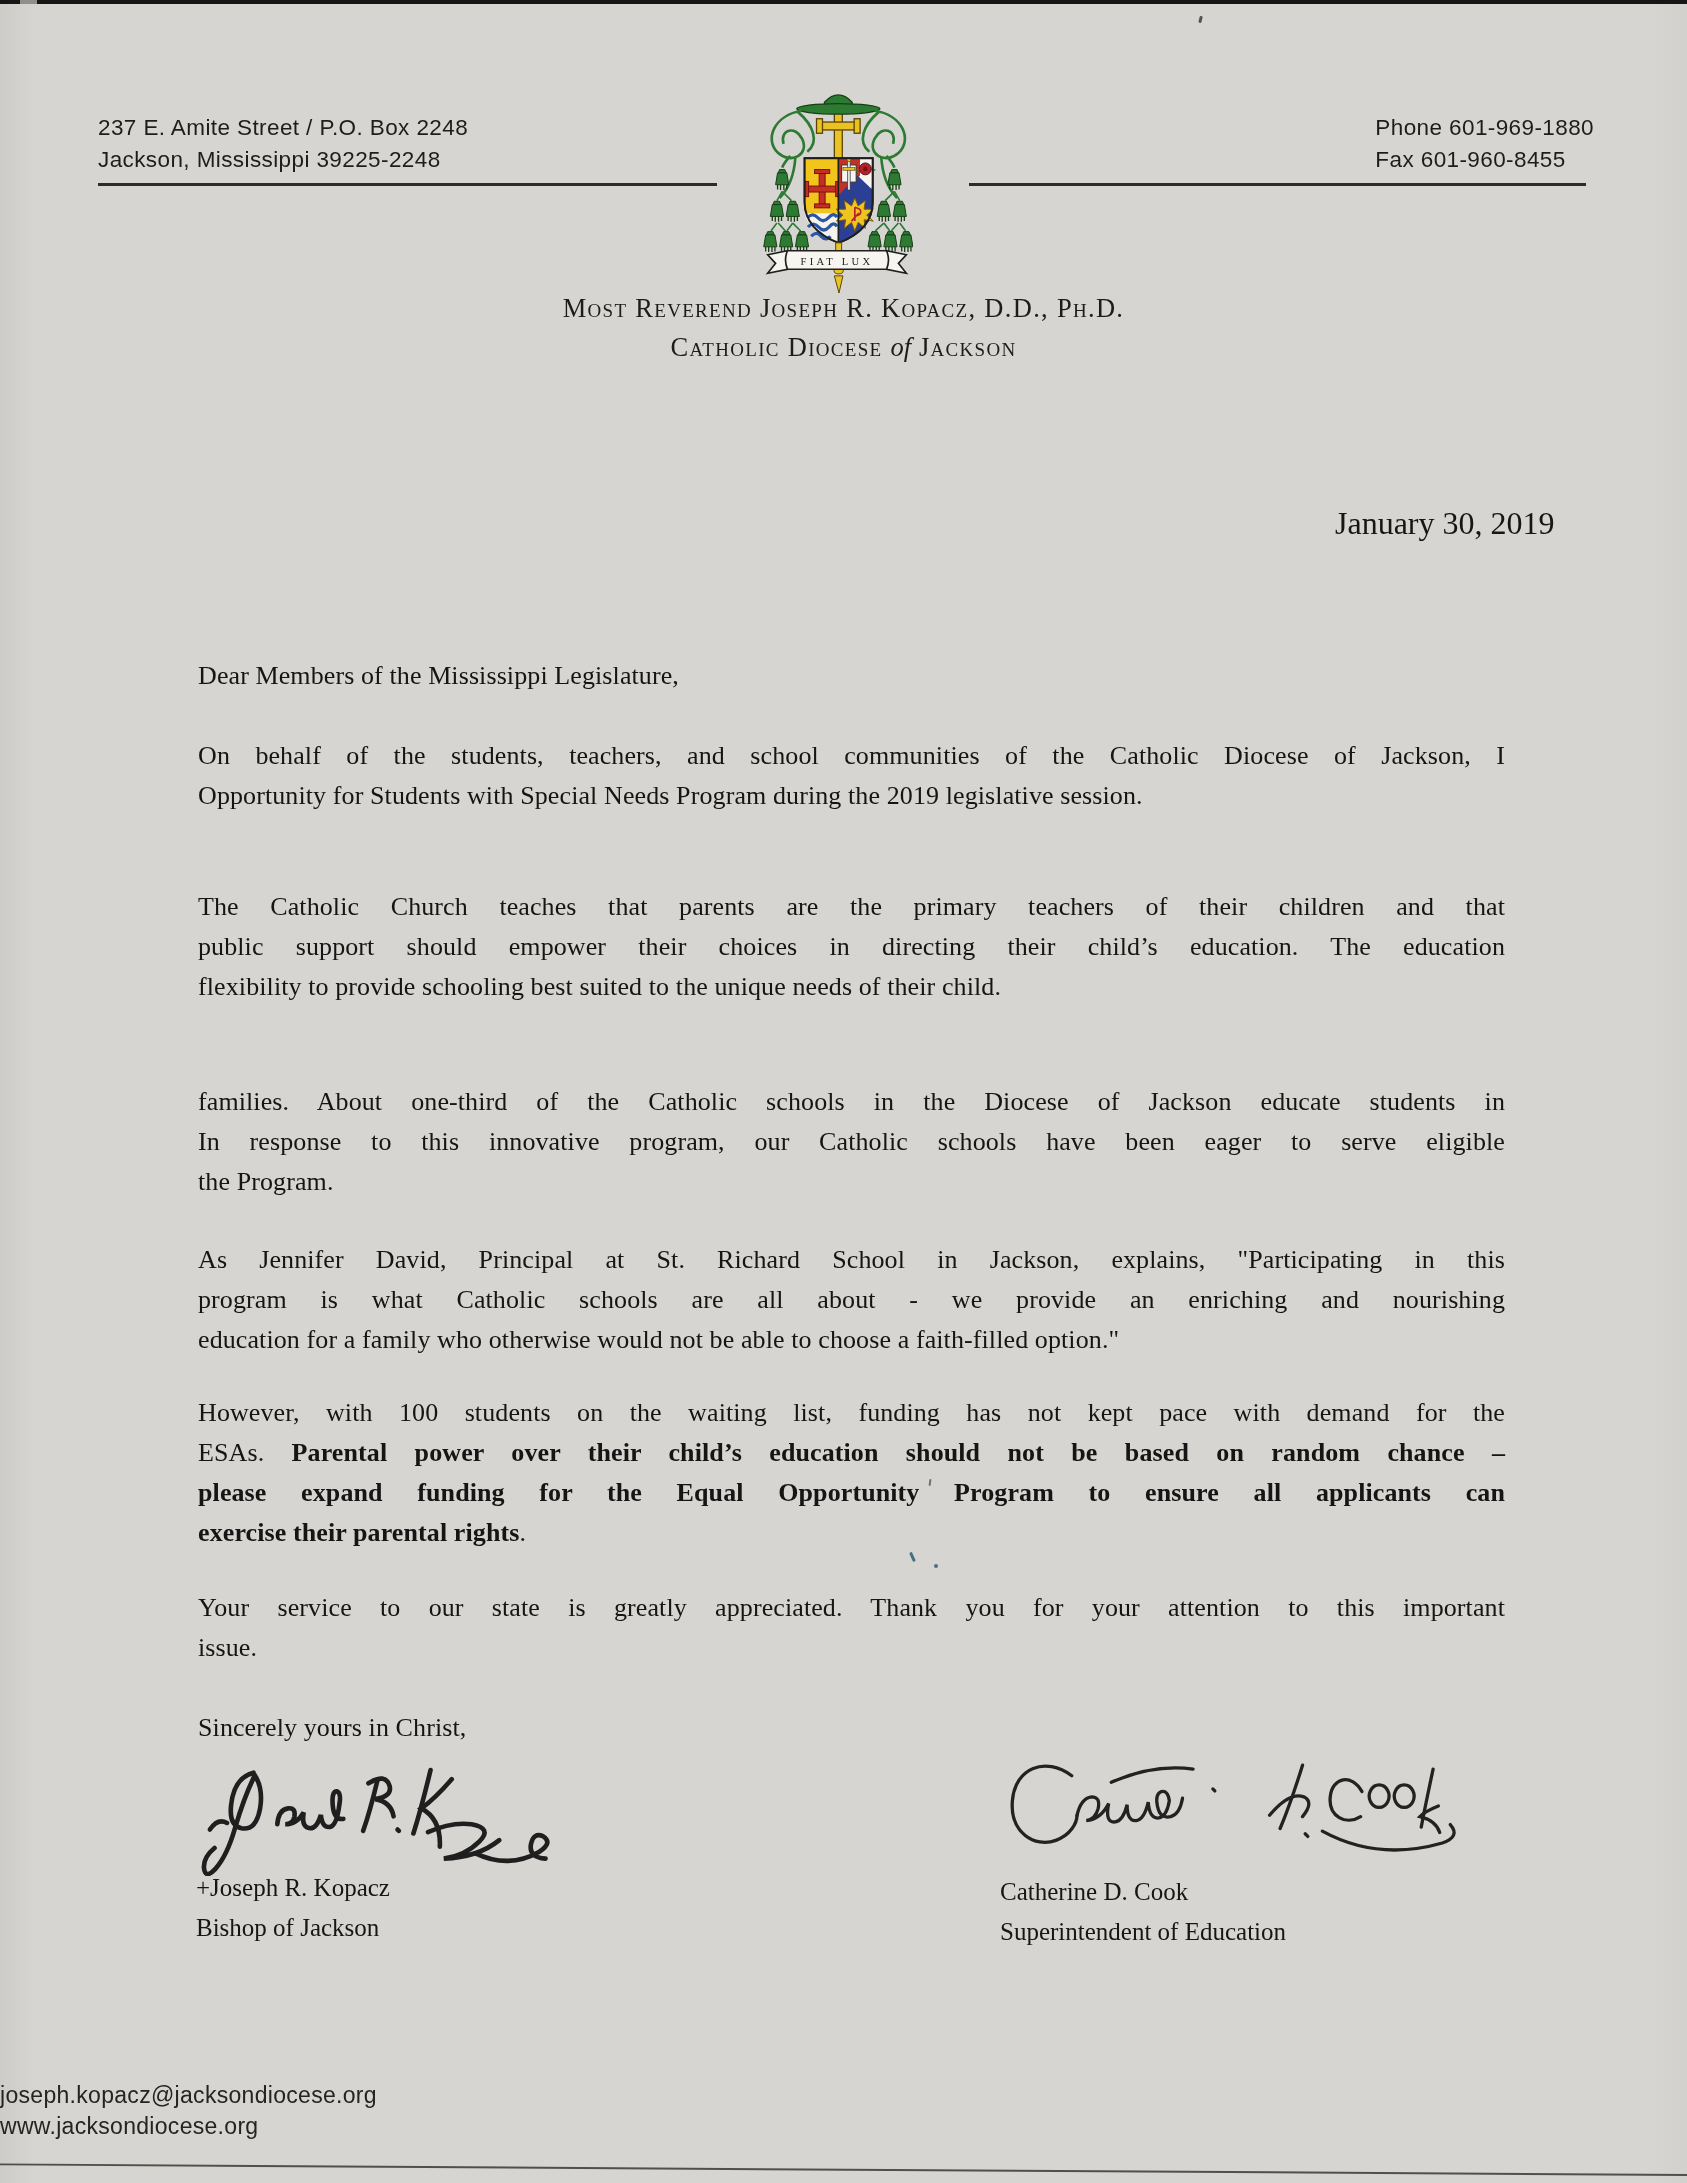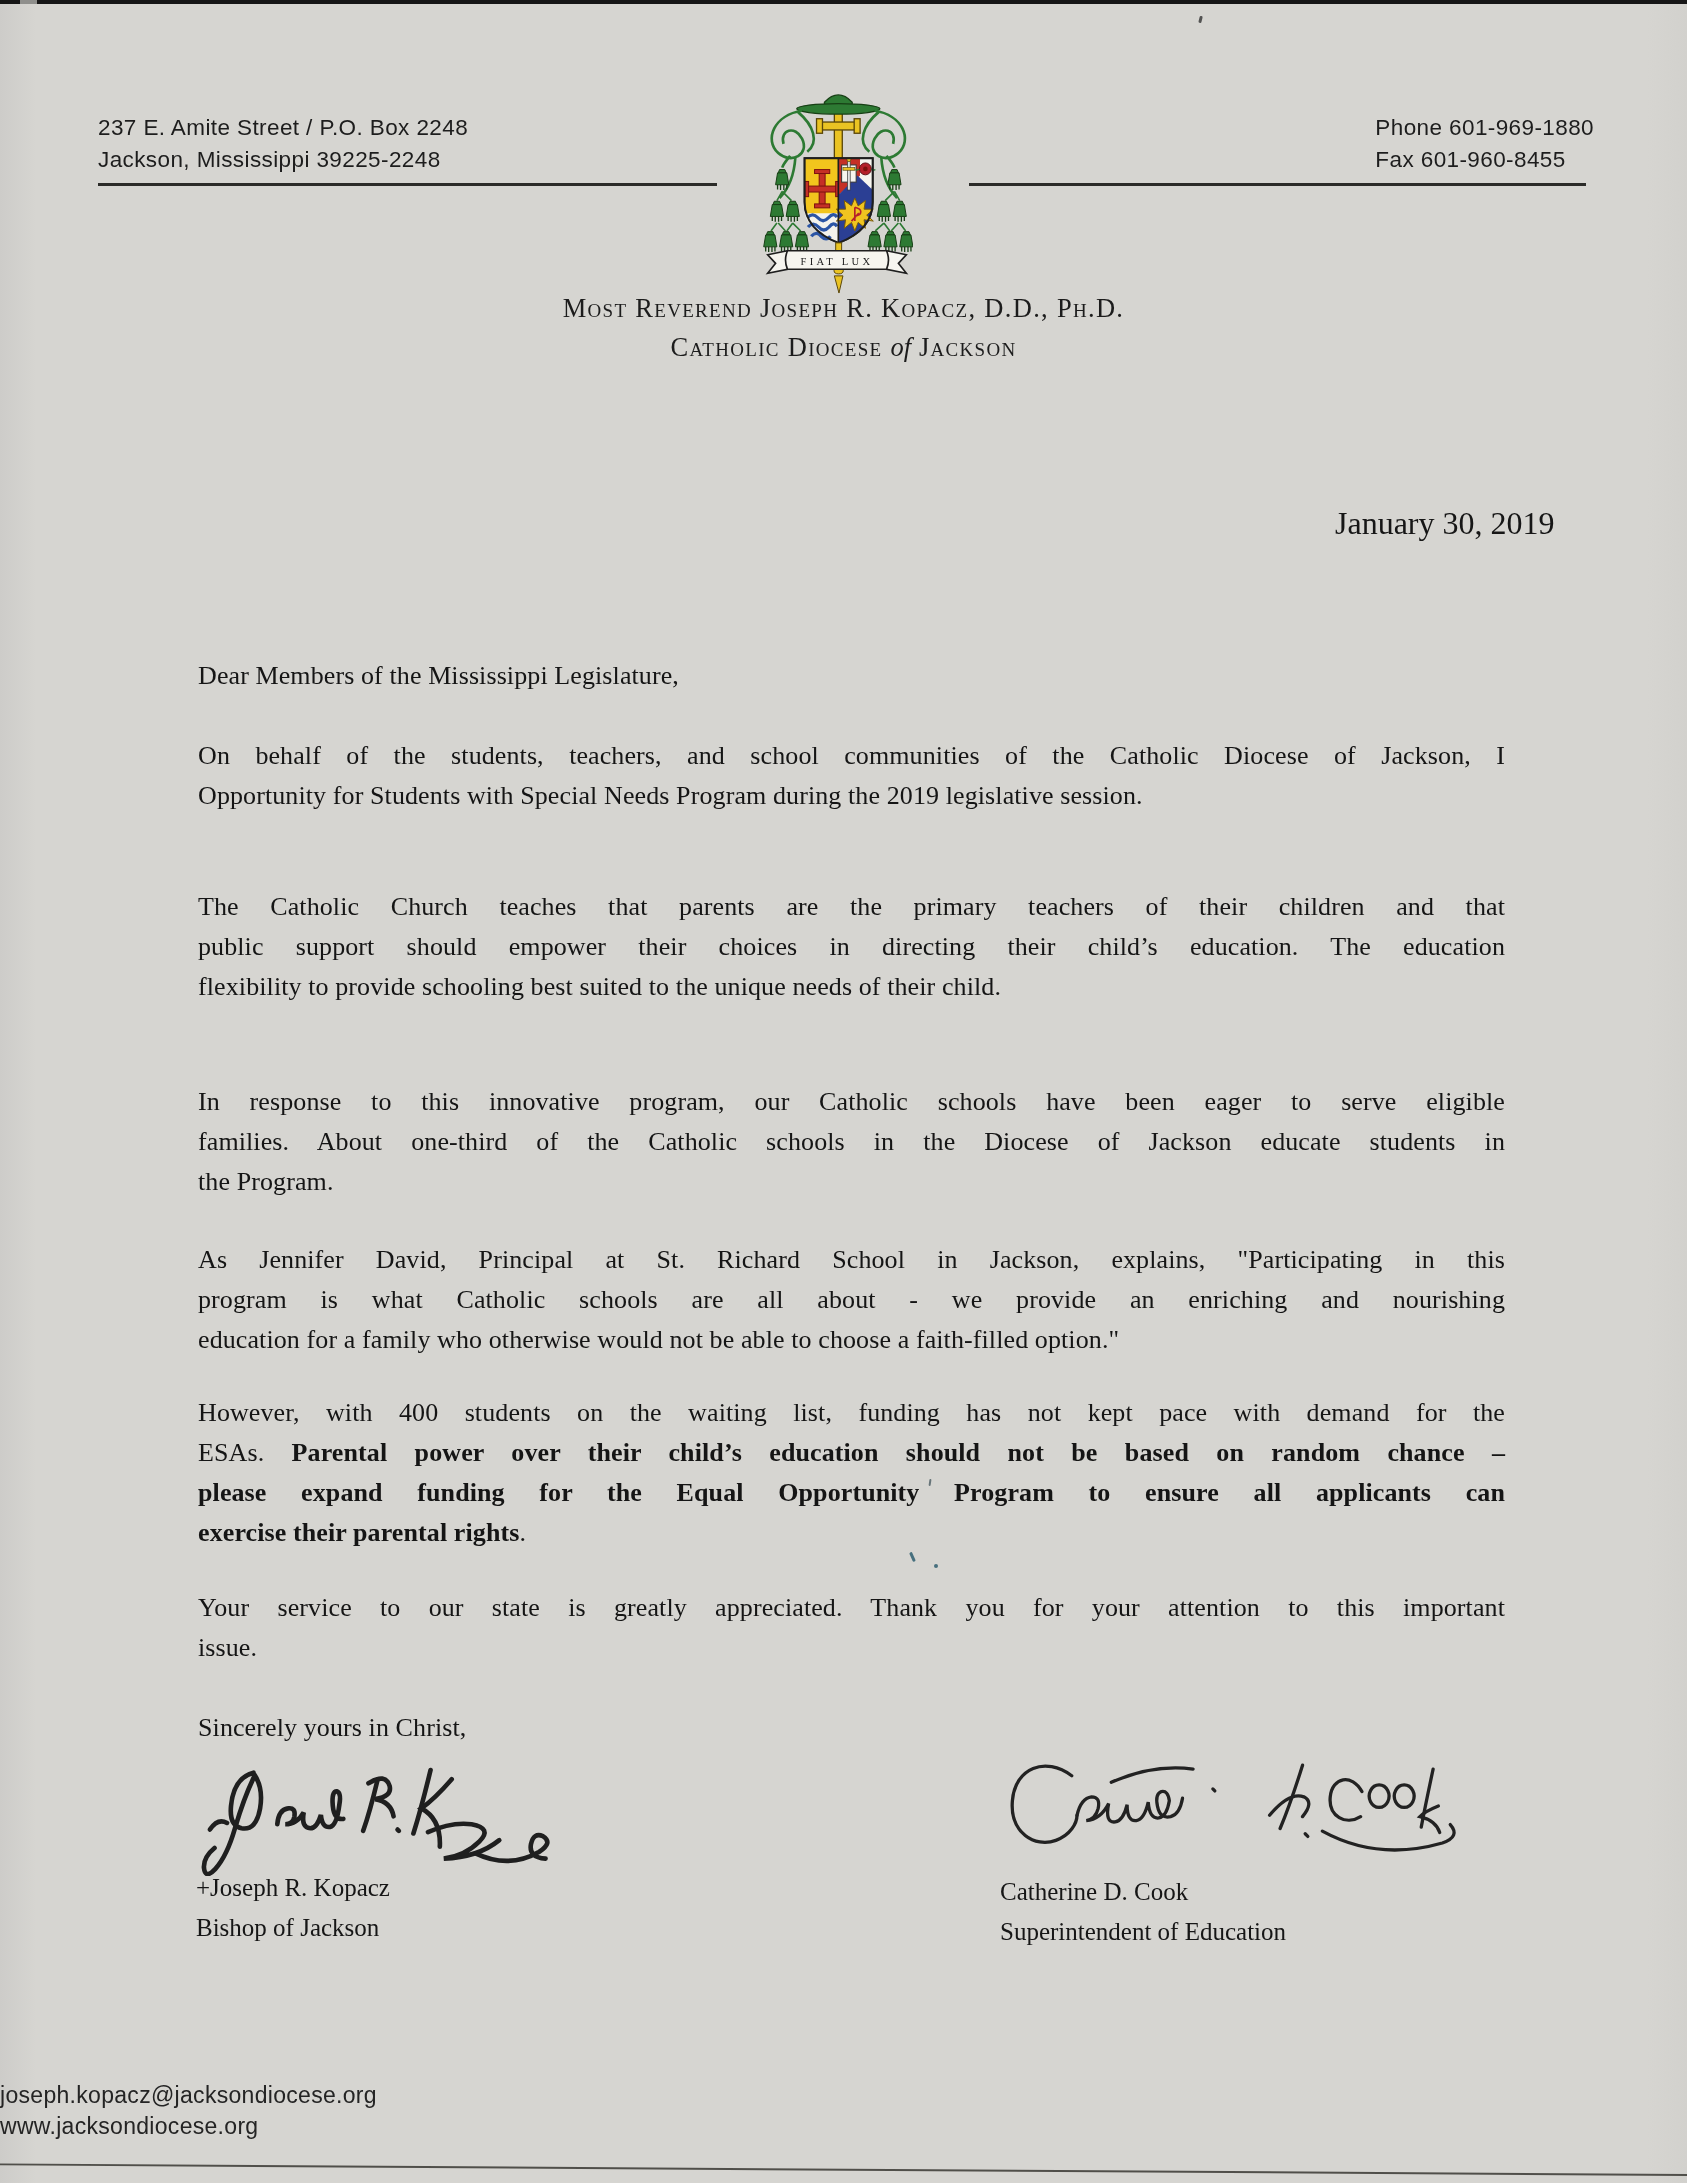--- a/index.html
+++ b/index.html
@@ -203,33 +203,33 @@
     <span class="ll">Opportunity for Students with Special Needs Program during the 2019 legislative session.</span>
   </div>
 
   <div id="p2" class="abs para">
     <span class="jl">The Catholic Church teaches that parents are the primary teachers of their children and that</span>
     <span class="jl">public support should empower their choices in directing their child’s education. The education</span>
     <span class="ll">flexibility to provide schooling best suited to the unique needs of their child.</span>
   </div>
 
   <div id="p3" class="abs para">
+    <span class="jl">families. About one-third of the Catholic schools in the Diocese of Jackson educate students in</span>
     <span class="jl">In response to this innovative program, our Catholic schools have been eager to serve eligible</span>
-    <span class="jl">families. About one-third of the Catholic schools in the Diocese of Jackson educate students in</span>
     <span class="ll">the Program.</span>
   </div>
 
   <div id="p4" class="abs para">
     <span class="jl">As Jennifer David, Principal at St. Richard School in Jackson, explains, "Participating in this</span>
     <span class="jl">program is what Catholic schools are all about - we provide an enriching and nourishing</span>
     <span class="ll">education for a family who otherwise would not be able to choose a faith-filled option."</span>
   </div>
 
   <div id="p5" class="abs para">
-    <span class="jl"><span>However, with 400 students on the waiting list, funding has not kept pace with demand for the</span><span class="b"></span><span></span></span>
+    <span class="jl"><span>However, with 100 students on the waiting list, funding has not kept pace with demand for the</span><span class="b"></span><span></span></span>
     <span class="jl"><span>ESAs. </span><span class="b">Parental power over their child’s education should not be based on random chance –</span><span></span></span>
     <span class="jl"><span></span><span class="b">please expand funding for the Equal Opportunity Program to ensure all applicants can</span><span></span></span>
     <span class="ll"><span></span><span class="b">exercise their parental rights</span><span>.</span></span>
   </div>
 
   <div id="p6" class="abs para">
     <span class="jl">Your service to our state is greatly appreciated. Thank you for your attention to this important</span>
     <span class="ll">issue.</span>
   </div>
 

